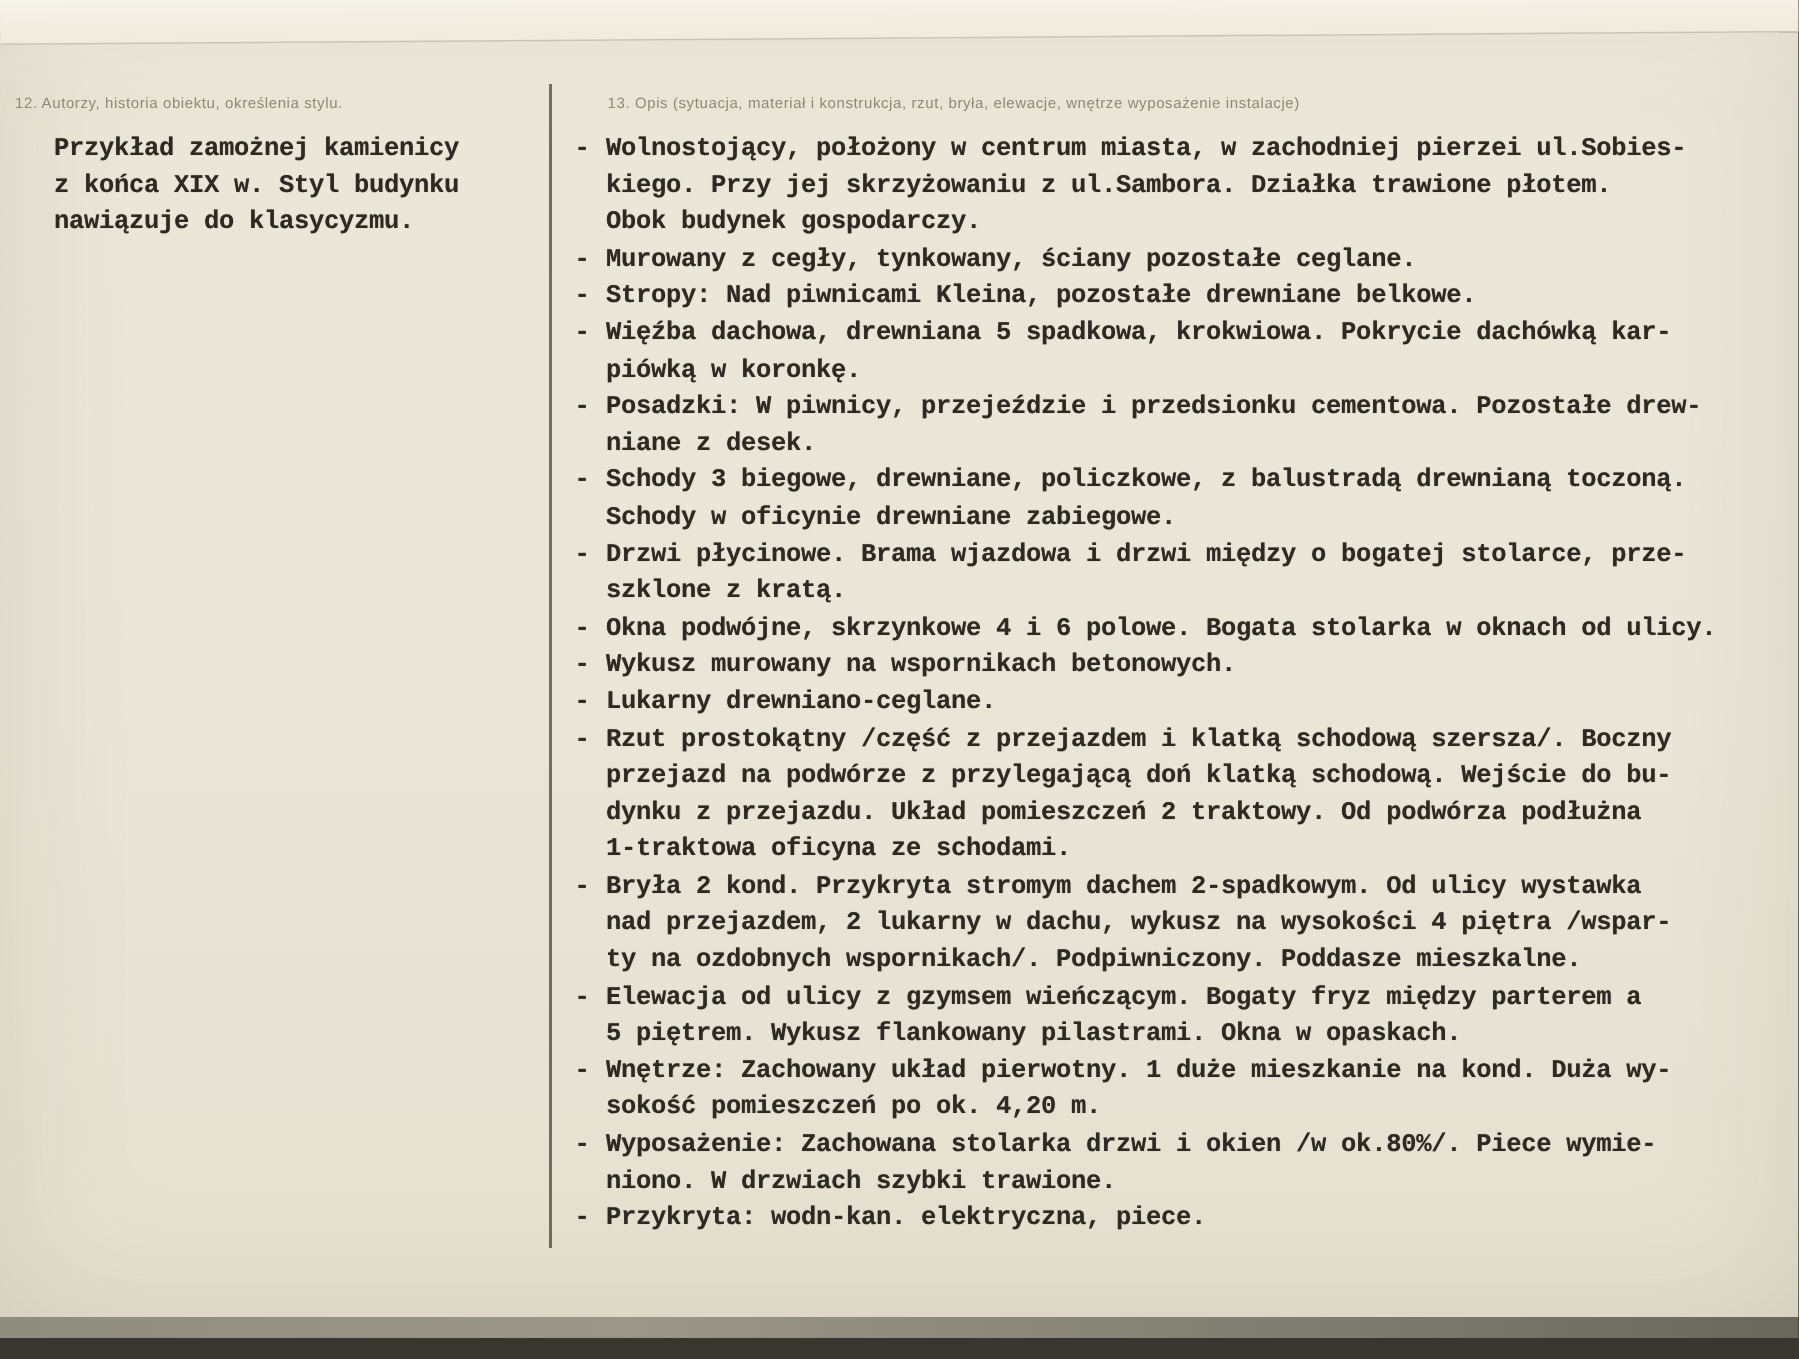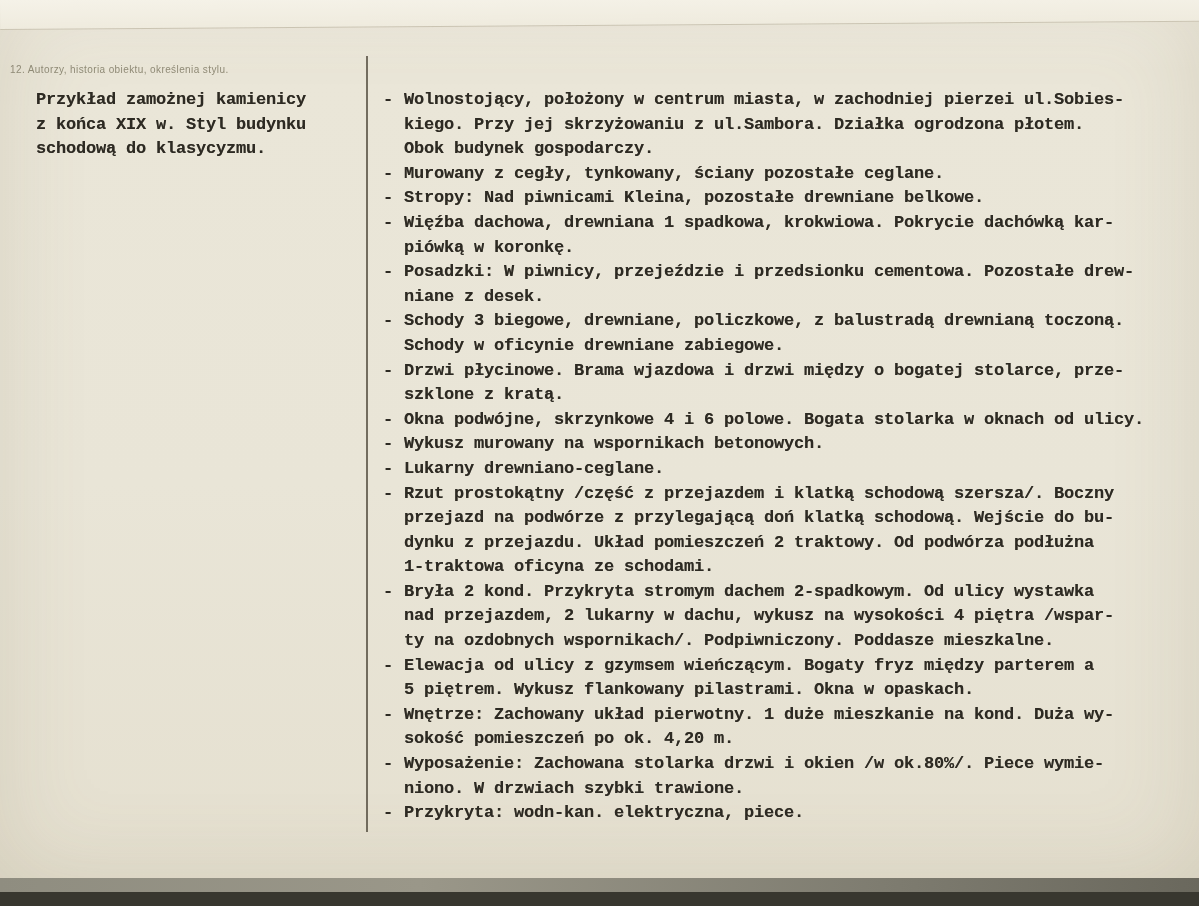--- a/index.html
+++ b/index.html
@@ -84,43 +84,44 @@
 </head>
 <body>
 
 <div class="scene">
   <div class="paper">
     <div class="top-sheet-edge"></div>
     <div class="divider"></div>
 
     <div class="form-label label-left">12. Autorzy, historia obiektu, określenia stylu.</div>
 
+    <div class="form-label label-right">13. Opis (sytuacja, materiał i konstrukcja, rzut, bryła, elewacje, wnętrze wyposażenie instalacje)</div>
 
     <div class="typewriter left-text">Przykład zamożnej kamienicy
 z końca XIX w. Styl budynku
-schodową do klasycyzmu.</div>
+nawiązuje do klasycyzmu.</div>
 
     <div class="typewriter right-list">
       <div class="item">
         <span class="dash">-</span>
         <span class="itxt">Wolnostojący, położony w centrum miasta, w zachodniej pierzei ul.Sobies-
-kiego. Przy jej skrzyżowaniu z ul.Sambora. Działka ogrodzona płotem.
+kiego. Przy jej skrzyżowaniu z ul.Sambora. Działka trawione płotem.
 Obok budynek gospodarczy.</span>
       </div>
       <div class="item">
         <span class="dash">-</span>
         <span class="itxt">Murowany z cegły, tynkowany, ściany pozostałe ceglane.</span>
       </div>
       <div class="item">
         <span class="dash">-</span>
         <span class="itxt">Stropy: Nad piwnicami Kleina, pozostałe drewniane belkowe.</span>
       </div>
       <div class="item">
         <span class="dash">-</span>
-        <span class="itxt">Więźba dachowa, drewniana 1 spadkowa, krokwiowa. Pokrycie dachówką kar-
+        <span class="itxt">Więźba dachowa, drewniana 5 spadkowa, krokwiowa. Pokrycie dachówką kar-
 piówką w koronkę.</span>
       </div>
       <div class="item">
         <span class="dash">-</span>
         <span class="itxt">Posadzki: W piwnicy, przejeździe i przedsionku cementowa. Pozostałe drew-
 niane z desek.</span>
       </div>
       <div class="item">
         <span class="dash">-</span>
         <span class="itxt">Schody 3 biegowe, drewniane, policzkowe, z balustradą drewnianą toczoną.

